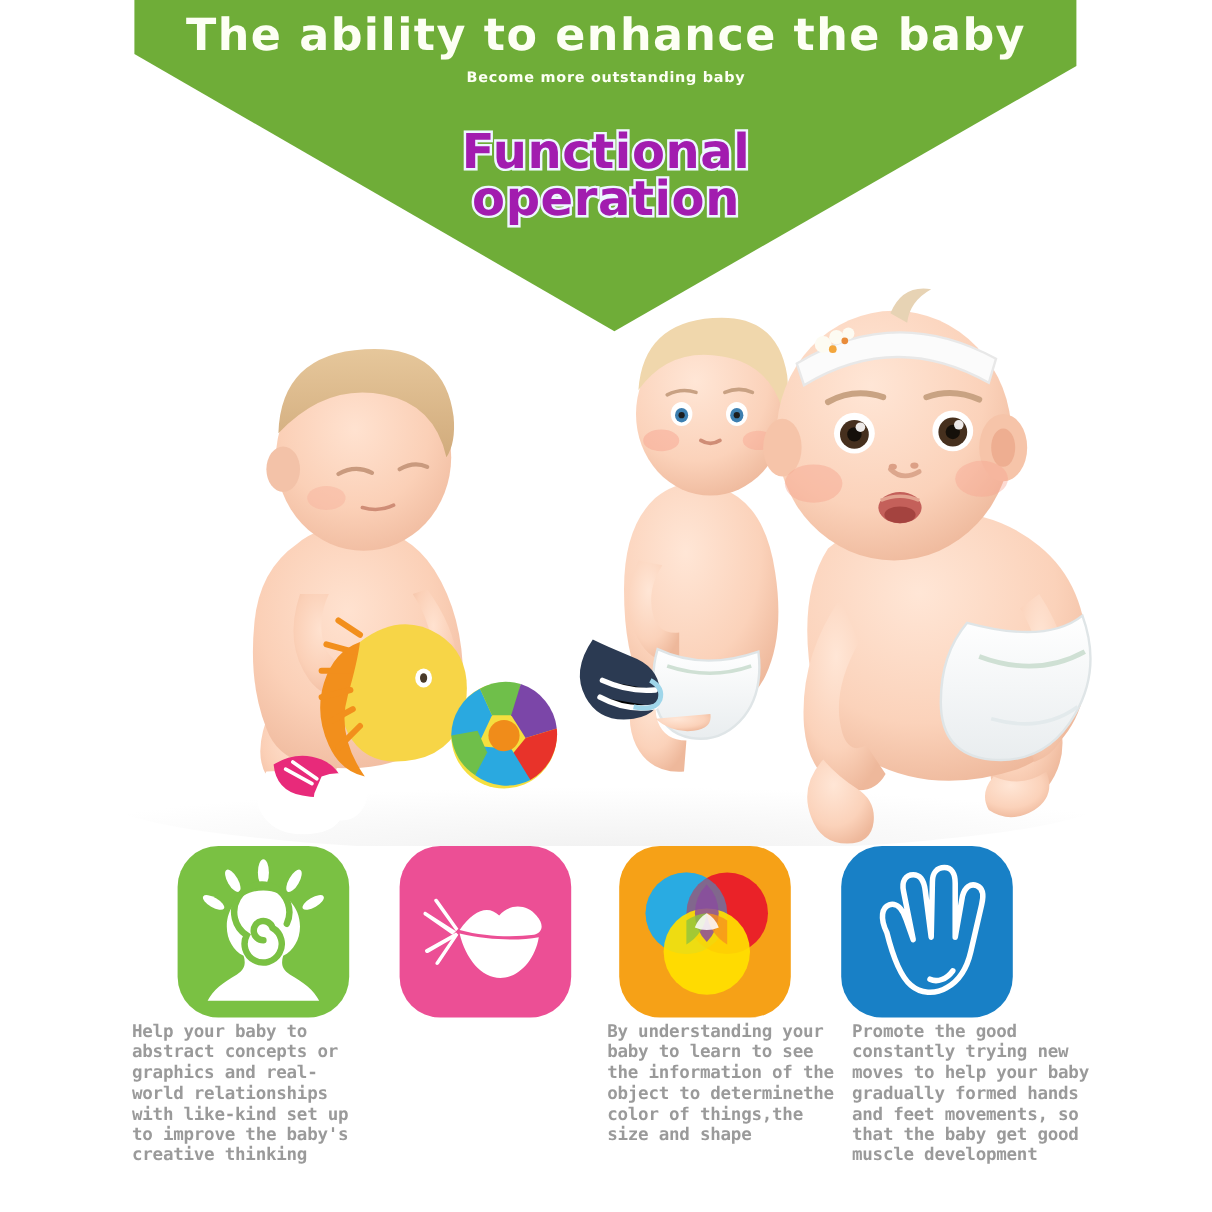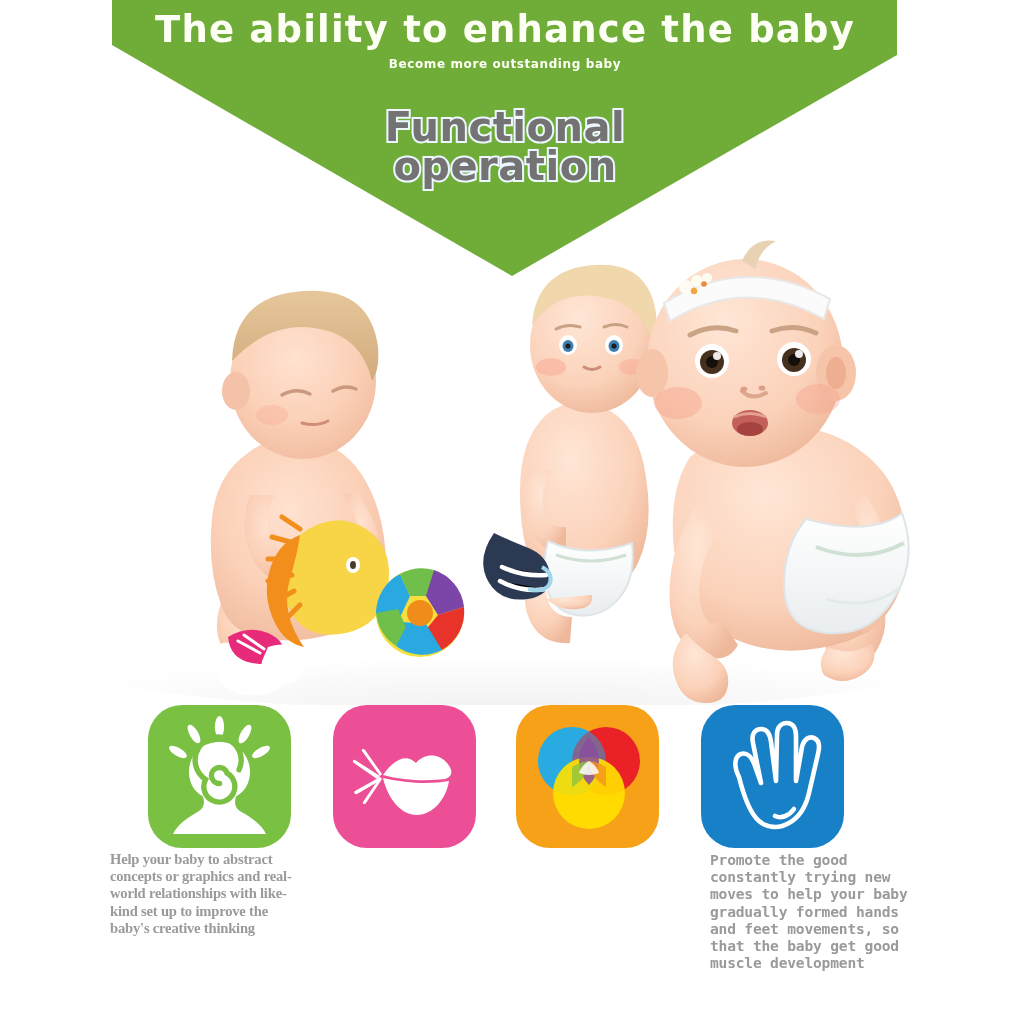--- a/index.html
+++ b/index.html
@@ -62,21 +62,21 @@
     position: absolute;
     left: 0;
     top: 108px;
     width: 1010px;
     text-align: center;
     z-index: 4;
     font-family: "DejaVu Sans", sans-serif;
     font-weight: bold;
     font-size: 40px;
     line-height: 0.98;
-    color: #737373;
+    color: #a21caf;
     letter-spacing: 0.5px;
     -webkit-text-stroke: 4px #eef6ff;
     paint-order: stroke fill;
   }
   .bubble-title .l1 { display: block; }
   .bubble-title .l2 { display: block; }
 
   
   .photo {
     position: absolute;
@@ -125,21 +125,21 @@
     position: absolute;
     top: 0;
     color: #9a9a9a;
     font-family: "DejaVu Sans Mono", monospace;
     font-weight: bold;
     font-size: 14.6px;
     line-height: 17.2px;
     letter-spacing: -0.2px;
     white-space: pre-line;
   }
-  .col-0 { left: 0px;   width: 196px; font-family: Liberation Serif, serif; }
+  .col-0 { left: 0px;   width: 196px; }
   .col-1 { left: 196px; width: 200px; }
   .col-2 { left: 396px; width: 192px; }
   .col-3 { left: 600px; width: 200px; }
 </style>
 </head>
 <body>
 
 <div id="poster">
 
   <div class="photo">
@@ -423,16 +423,17 @@
                    C51 110 44 96 38 72 Z"></path>
 
           <path d="M93 104 C88 111 80 114 74 111"></path>
         </g>
       </svg>
     </div>
   </div>
 
   <div class="desc-row">
     <div class="desc-col col-0">Help your baby to abstract concepts or graphics and real-world relationships with  like-kind set up to improve the baby's creative thinking</div>
+    <div class="desc-col col-2">By understanding your baby to learn to see the information of the object to determinethe color of things,the size and shape</div>
     <div class="desc-col col-3">Promote the good constantly trying new moves to help your baby gradually formed hands and feet movements, so that the baby get good muscle development</div>
   </div>
 
 </div>
 
 </body></html>

